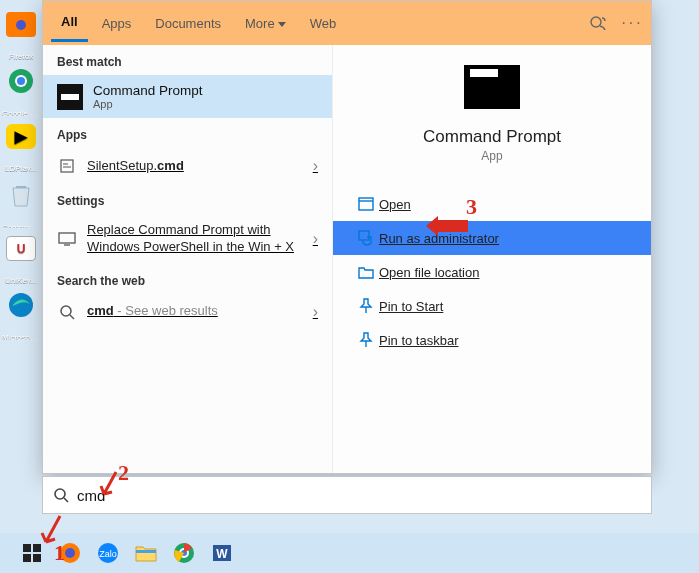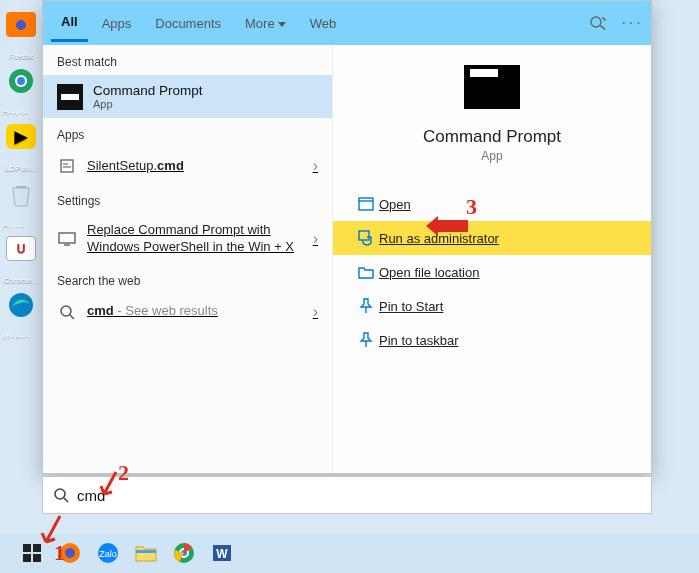--- a/index.html
+++ b/index.html
@@ -6,51 +6,51 @@
 body { width: 699px; height: 573px; background: #d9e8f5; position: relative; overflow: hidden; }
 
 
 .desktop { position: absolute; left: 0; top: 0; width: 42px; height: 530px; display: flex; flex-direction: column; gap: 8px; padding-top: 12px; align-items: center; }
 .di { width: 38px; height: 48px; display: flex; flex-direction: column; align-items: center; font-size: 9px; color: #fff; text-shadow: 0 1px 1px rgba(0,0,0,.5); }
 .di .ic { width: 30px; height: 30px; border-radius: 4px; display: flex; align-items: center; justify-content: center; }
 .di .lbl { margin-top: 15px; font-size: 8px; white-space: nowrap; overflow: hidden; text-overflow: ellipsis; max-width: 38px; text-align: center; }
 
 
 .start-panel { position: absolute; left: 42px; top: 0; width: 610px; height: 474px; background: #fff; border: 1px solid #c5c5c5; box-shadow: 0 5px 20px rgba(0,0,0,.25); display: flex; flex-direction: column; }
-.tabs { height: 44px; background: #7dd3fc; display: flex; align-items: center; padding: 4px 8px; gap: 4px; position: relative; }
+.tabs { height: 44px; background: #fdba74; display: flex; align-items: center; padding: 4px 8px; gap: 4px; position: relative; }
 .tab { font-size: 13px; color: #555; padding: 10px 10px; cursor: pointer; }
 .tab.active { color: #111; border-bottom: 3px solid #0078d4; font-weight: 600; }
 .more-caret { width: 0; height: 0; border-left: 4px solid transparent; border-right: 4px solid transparent; border-top: 5px solid #555; display: inline-block; margin-left: 3px; vertical-align: middle; }
 .tabs-right { margin-left: auto; display: flex; gap: 14px; color: #666; font-size: 16px; }
 .body { flex: 1; display: flex; }
 
 
 .left { width: 290px; background: #fcfcfc; border-right: 1px solid #eee; overflow-y: auto; }
-.section-head { font-size: 12px; font-weight: 400; color: #333; padding: 10px 14px 6px; }
+.section-head { font-size: 12px; font-weight: 700; color: #333; padding: 10px 14px 6px; }
 .best { background: #cce4f7; display: flex; align-items: center; padding: 8px 14px; gap: 10px; }
 .best .thumb { width: 26px; height: 26px; background: #111; display: flex; align-items: center; justify-content: center; }
 .best .thumb .bar { width: 18px; height: 6px; background: #fff; }
 .best .titles { display: flex; flex-direction: column; }
 .best .t1 { font-size: 13.5px; color: #111; }
 .best .t2 { font-size: 11px; color: #555; }
 .row { display: flex; align-items: center; padding: 8px 14px; gap: 10px; cursor: pointer; text-decoration: underline; }
 .row .ric { width: 20px; height: 20px; display: flex; align-items: center; justify-content: center; color: #444; }
 .row .rlbl { flex: 1; font-size: 13px; color: #222; line-height: 1.3; }
 .row .rlbl .dim { color: #888; }
 .row .chev { color: #888; font-size: 16px; }
 
 
 .right { flex: 1; background: #fdfdfd; padding: 20px 0 0 0; display: flex; flex-direction: column; align-items: center; }
 .bigthumb { width: 56px; height: 44px; background: #000; display: flex; align-items: flex-start; justify-content: flex-start; padding: 4px 6px; }
 .bigthumb .inner { width: 28px; height: 8px; background: #fff; }
 .apptitle { margin-top: 18px; font-size: 17px; color: #222; }
 .apptype { font-size: 12px; color: #777; margin-top: 2px; }
 .actions { margin-top: 24px; width: 100%; }
 .action { display: flex; align-items: center; padding: 8px 24px; gap: 4px; font-size: 13px; color: #222; cursor: pointer; text-decoration: underline; }
-.action.sel { background: #fde047; align-items: center; }
+.action.sel { background: #3b82f6; align-items: center; }
 .action .aic { width: 18px; height: 18px; color: #0078d4; display: flex; align-items: center; justify-content: center; }
 
 
 .searchbox { position: absolute; left: 42px; top: 476px; width: 610px; height: 38px; background: #fff; border: 1px solid #c5c5c5; display: flex; align-items: center; padding: 0 10px; gap: 8px; }
 .searchbox .sic { color: #555; font-size: 15px; }
 .searchbox input { border: none; outline: none; font-size: 15px; flex: 1; color: #111; }
 @keyframes blink { 50% { opacity: 0; } }
 
 
 .taskbar { position: absolute; left: 0; bottom: 0; width: 100%; height: 40px; background: #cfe4f5; display: flex; align-items: center; padding: 0 18px; gap: 10px; }
@@ -98,21 +98,21 @@
           <path d="M5 8 h16 l-2 18 h-12 z" fill="#d7e4ee" stroke="#9bb7c9"></path>
           <path d="M8 6 h10 v2 h-10z" fill="#9bb7c9"></path>
         </svg>
       </div>
       <div class="lbl">Command...</div>
     </div>
   <div class="di">
       <div class="ic" style="background:#fff;border:1px solid #aaa">
         <span style="color:#cf2b2b;font-weight:700;font-size:12px">U</span>
       </div>
-      <div class="lbl">Chrome...</div>
+      <div class="lbl">UniKey...</div>
     </div>
   <div class="di">
       <div class="ic">
         <svg width="26" height="26" viewBox="0 0 26 26">
           <circle cx="13" cy="13" r="12" fill="#0a84c6"></circle>
           <path d="M4 14 q9 -12 18 -2 q-4 -3 -10 -1 q-5 2 -8 3z" fill="#39d3a9"></path>
         </svg>
       </div>
       <div class="lbl">Microsoft Edge</div>
     </div>

